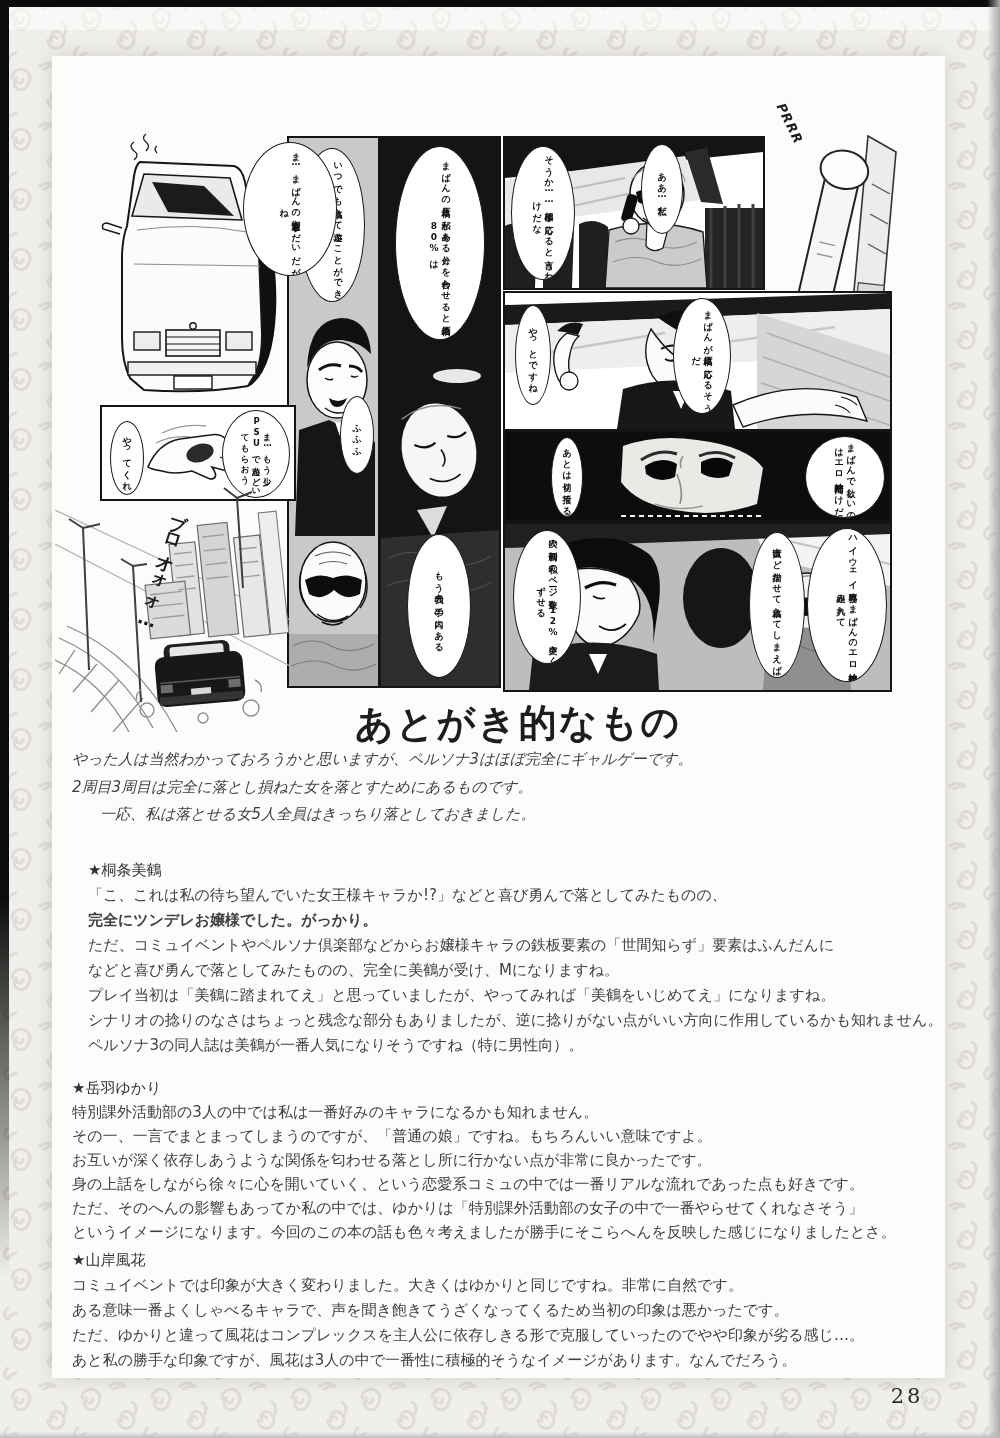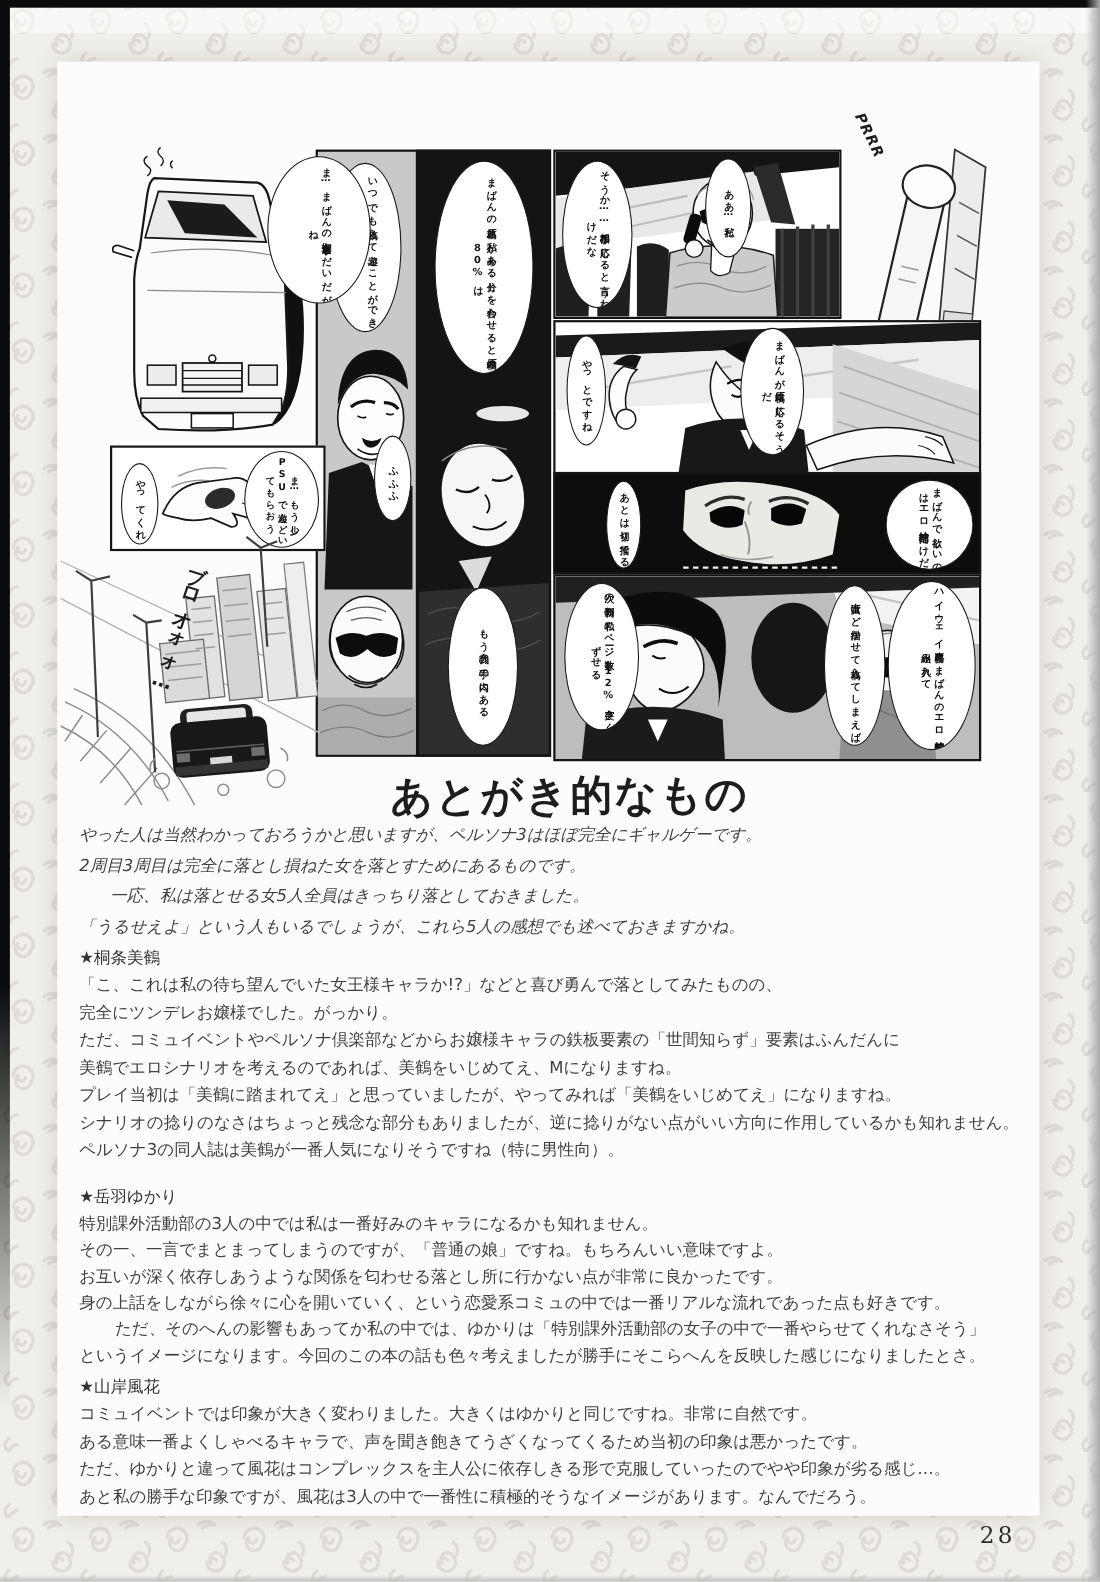--- a/index.html
+++ b/index.html
@@ -312,41 +312,40 @@
   <div class="sfx" style="left:152px;top:498px;font-size:18px;transform:rotate(18deg);letter-spacing:2px;">
     <span>ブロオォォ…</span>
   </div>
 
   <div id="title">あとがき的なもの</div>
 
   <div class="txt" style="top:746px;font-style:italic;">
     <p style="line-height:27.5px;">やった人は当然わかっておろうかと思いますが、ペルソナ3はほぼ完全にギャルゲーです。</p>
     <p style="line-height:27.5px;">2周目3周目は完全に落とし損ねた女を落とすためにあるものです。</p>
     <p style="line-height:27.5px;margin-left:28px;">一応、私は落とせる女5人全員はきっちり落としておきました。</p>
-    <p style="line-height:27.5px;">「うるせえよ」という人もいるでしょうが、これら5人の感想でも述べておきますかね。</p>
-  </div>
-
-  <div class="txt" style="top:858px;">
+  </div>
+
+  <div class="txt" style="top:858px;margin-left:16px;">
     <p class="hdr" style="line-height:25px;">★桐条美鶴</p>
     <p style="line-height:25px;">「こ、これは私の待ち望んでいた女王様キャラか!?」などと喜び勇んで落としてみたものの、</p>
-    <p style="line-height:25px;">完全にツンデレお嬢様でした。がっかり。</p>
+    <p style="line-height:25px;font-weight:bold;">完全にツンデレお嬢様でした。がっかり。</p>
     <p style="line-height:25px;">ただ、コミュイベントやペルソナ倶楽部などからお嬢様キャラの鉄板要素の「世間知らず」要素はふんだんに</p>
-    <p style="line-height:25px;">美鶴でエロシナリオを考えるのであれば、美鶴をいじめてえ、Mになりますね。</p>
+    <p style="line-height:25px;">などと喜び勇んで落としてみたものの、完全に美鶴が受け、Mになりますね。</p>
     <p style="line-height:25px;">プレイ当初は「美鶴に踏まれてえ」と思っていましたが、やってみれば「美鶴をいじめてえ」になりますね。</p>
     <p style="line-height:25px;">シナリオの捻りのなさはちょっと残念な部分もありましたが、逆に捻りがない点がいい方向に作用しているかも知れません。</p>
     <p style="line-height:25px;">ペルソナ3の同人誌は美鶴が一番人気になりそうですね（特に男性向）。</p>
   </div>
 
   <div class="txt" style="top:1076px;">
     <p class="hdr" style="line-height:24px;">★岳羽ゆかり</p>
     <p style="line-height:24px;">特別課外活動部の3人の中では私は一番好みのキャラになるかも知れません。</p>
     <p style="line-height:24px;">その一、一言でまとまってしまうのですが、「普通の娘」ですね。もちろんいい意味ですよ。</p>
     <p style="line-height:24px;">お互いが深く依存しあうような関係を匂わせる落とし所に行かない点が非常に良かったです。</p>
     <p style="line-height:24px;">身の上話をしながら徐々に心を開いていく、という恋愛系コミュの中では一番リアルな流れであった点も好きです。</p>
-    <p style="line-height:24px;text-align:right;">ただ、そのへんの影響もあってか私の中では、ゆかりは「特別課外活動部の女子の中で一番やらせてくれなさそう」</p>
+    <p style="line-height:24px;">ただ、そのへんの影響もあってか私の中では、ゆかりは「特別課外活動部の女子の中で一番やらせてくれなさそう」</p>
     <p style="line-height:24px;">というイメージになります。今回のこの本の話も色々考えましたが勝手にそこらへんを反映した感じになりましたとさ。</p>
   </div>
 
   <div class="txt" style="top:1248px;">
     <p class="hdr" style="line-height:25px;">★山岸風花</p>
     <p style="line-height:25px;">コミュイベントでは印象が大きく変わりました。大きくはゆかりと同じですね。非常に自然です。</p>
     <p style="line-height:25px;">ある意味一番よくしゃべるキャラで、声を聞き飽きてうざくなってくるため当初の印象は悪かったです。</p>
     <p style="line-height:25px;">ただ、ゆかりと違って風花はコンプレックスを主人公に依存しきる形で克服していったのでやや印象が劣る感じ…。</p>
     <p style="line-height:25px;">あと私の勝手な印象ですが、風花は3人の中で一番性に積極的そうなイメージがあります。なんでだろう。</p>
   </div>

